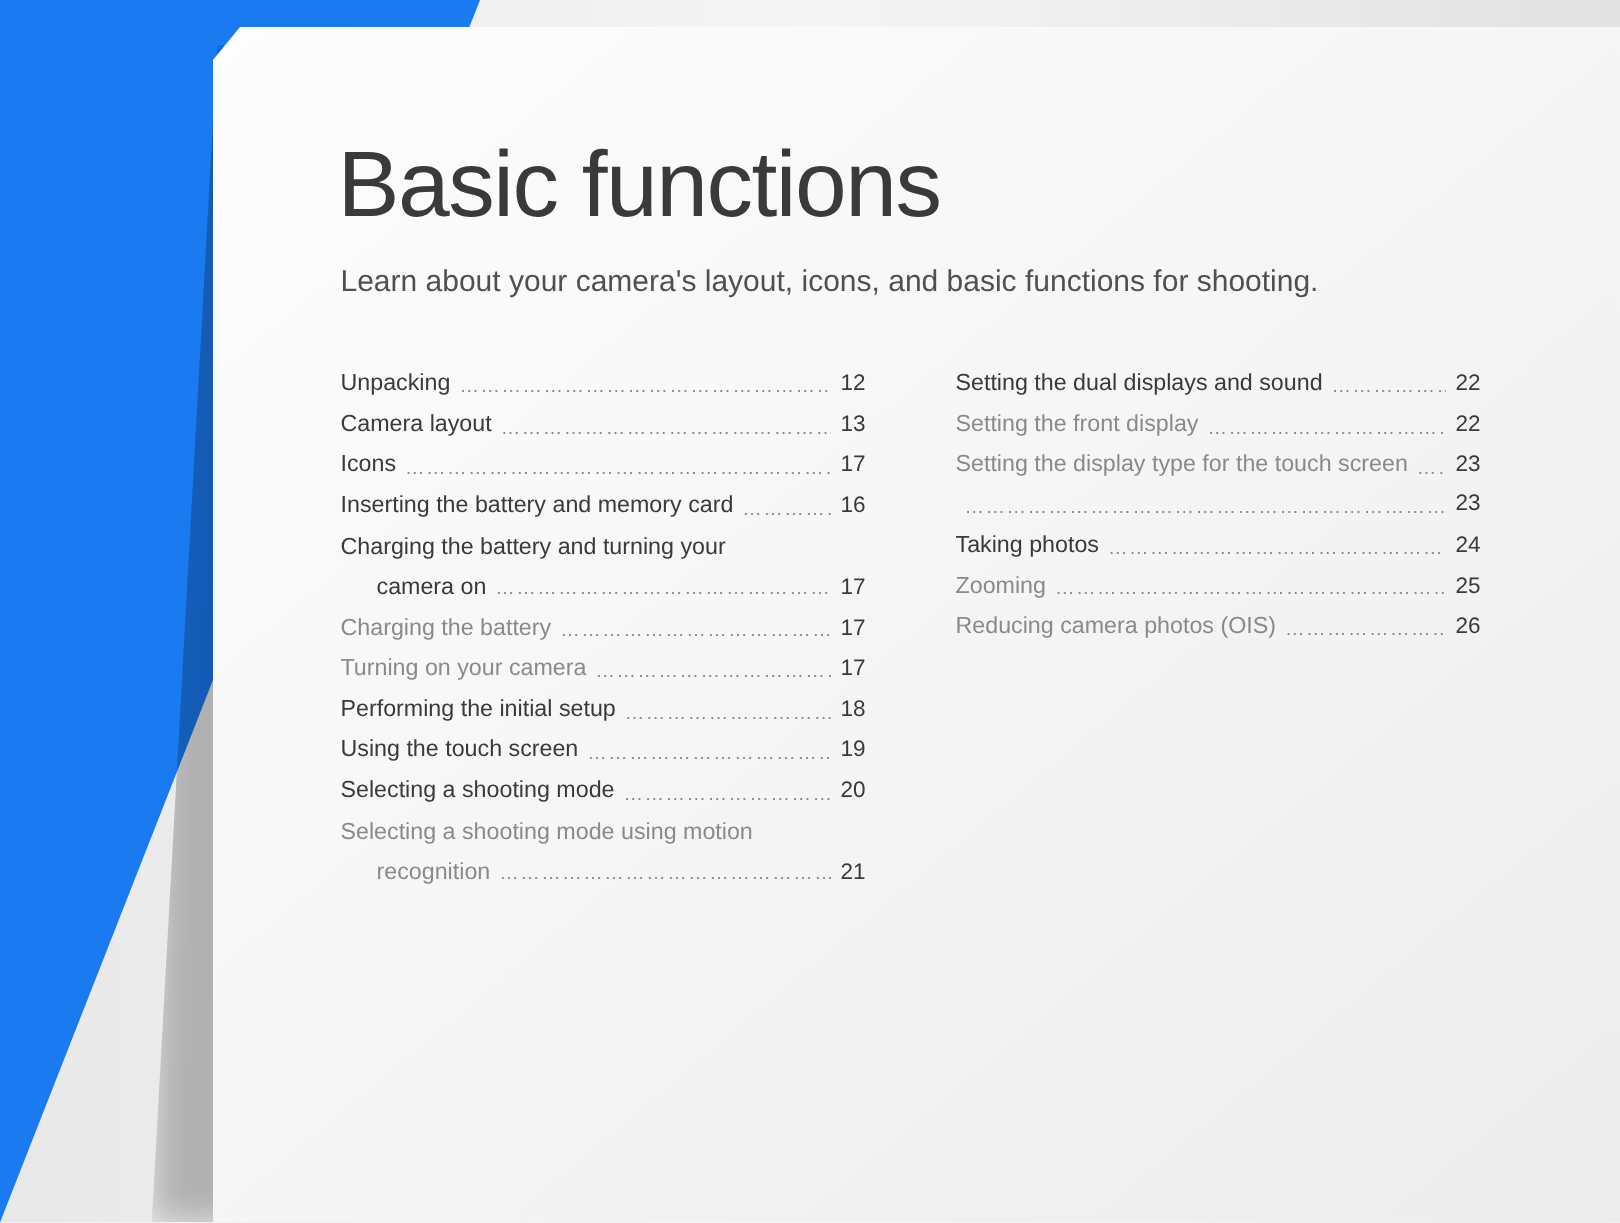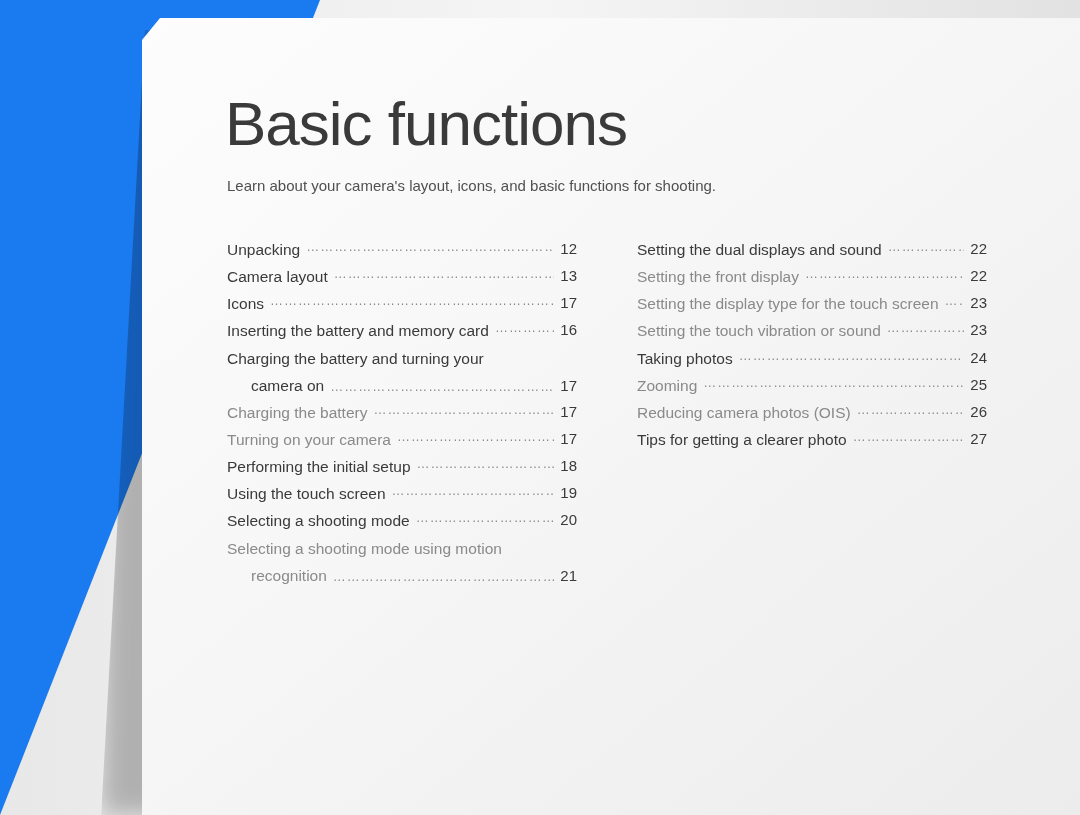--- a/index.html
+++ b/index.html
@@ -46,35 +46,35 @@
   }
   .title {
     font-size: 62px;
     font-weight: 300;
     color: #3a3a3a;
     letter-spacing: -1px;
     margin-bottom: 18px;
     margin-left: -2px;
   }
   .subtitle {
-    font-size: 15px;
+    font-size: 20px;
     color: #505050;
     font-weight: 400;
     margin-bottom: 42px;
   }
   .columns {
     display: flex;
     gap: 60px;
   }
   .col {
     width: 350px;
   }
   .toc-entry {
     display: flex;
-    align-items: flex-start;
+    align-items: flex-end;
     font-size: 15.5px;
     color: #3a3a3a;
     line-height: 1.75;
     white-space: nowrap;
   }
   .toc-entry.sub {
     color: #8a8a8a;
   }
   .toc-label { flex: 0 0 auto; }
   .toc-leader {
@@ -192,39 +192,33 @@
           <span class="toc-label">Setting the front display</span>
           <span class="toc-leader"></span>
           <span class="toc-page">22</span>
         </div>
         <div class="toc-entry sub">
           <span class="toc-label">Setting the display type for the touch screen</span>
           <span class="toc-leader"></span>
           <span class="toc-page">23</span>
         </div>
         <div class="toc-entry sub">
-          <span class="toc-label">Setting the touch vibration or sound</span>
           <span class="toc-leader"></span>
           <span class="toc-page">23</span>
         </div>
         <div class="toc-entry">
           <span class="toc-label">Taking photos</span>
           <span class="toc-leader"></span>
           <span class="toc-page">24</span>
         </div>
         <div class="toc-entry sub">
           <span class="toc-label">Zooming</span>
           <span class="toc-leader"></span>
           <span class="toc-page">25</span>
         </div>
         <div class="toc-entry sub">
           <span class="toc-label">Reducing camera photos (OIS)</span>
           <span class="toc-leader"></span>
           <span class="toc-page">26</span>
-        </div>
-        <div class="toc-entry">
-          <span class="toc-label">Tips for getting a clearer photo</span>
-          <span class="toc-leader"></span>
-          <span class="toc-page">27</span>
         </div>
       </div>
   </div>
 </div>
 
 </body></html>

